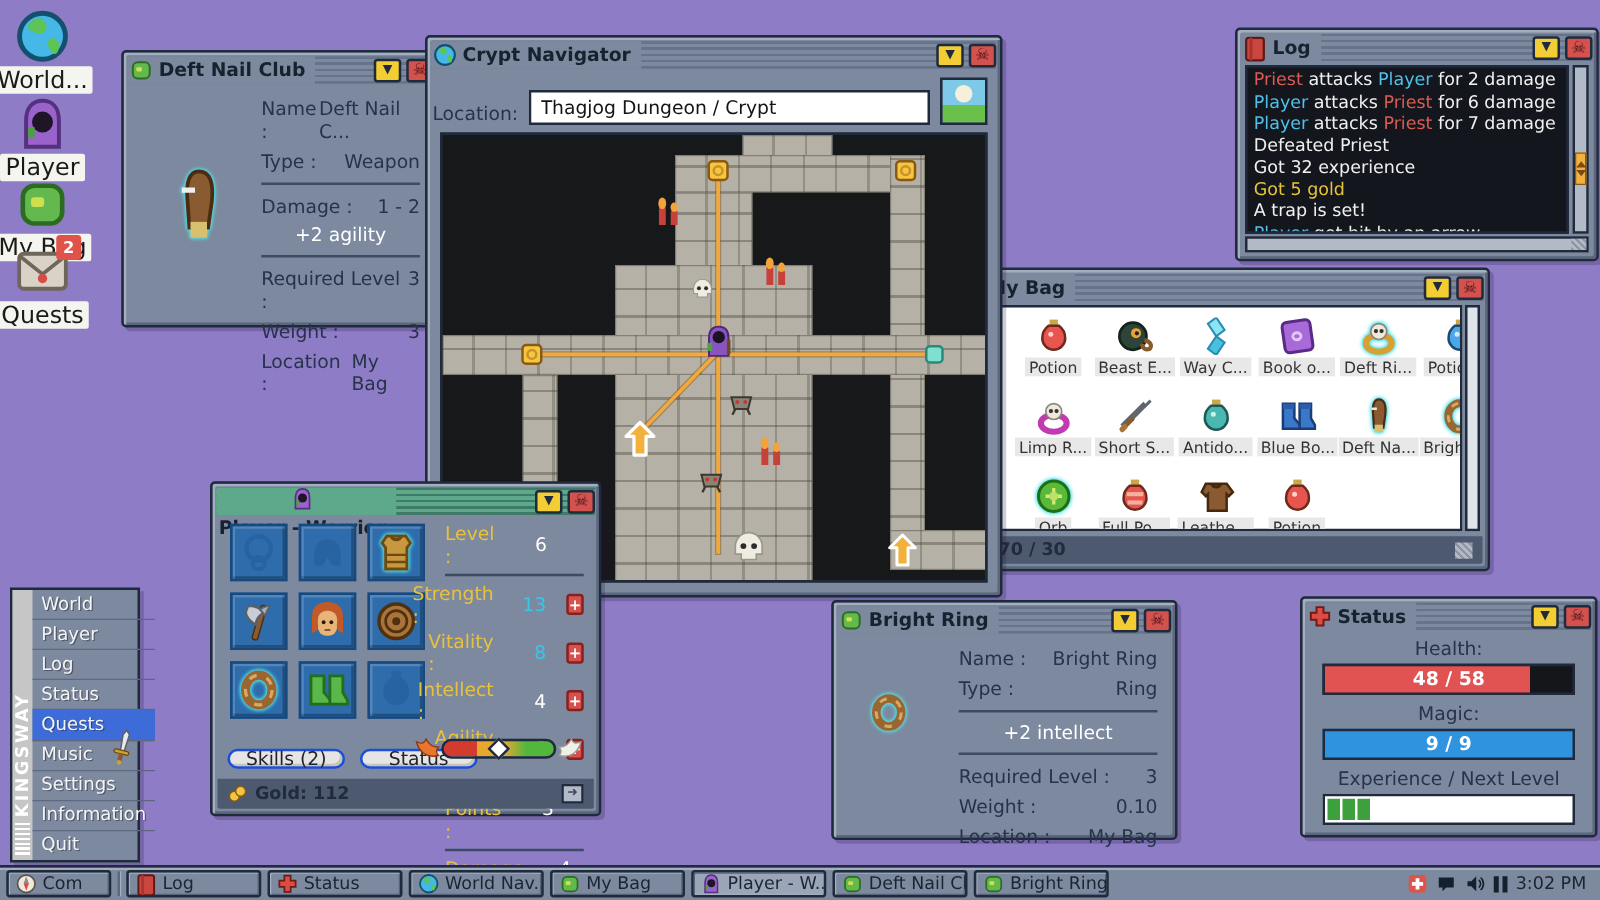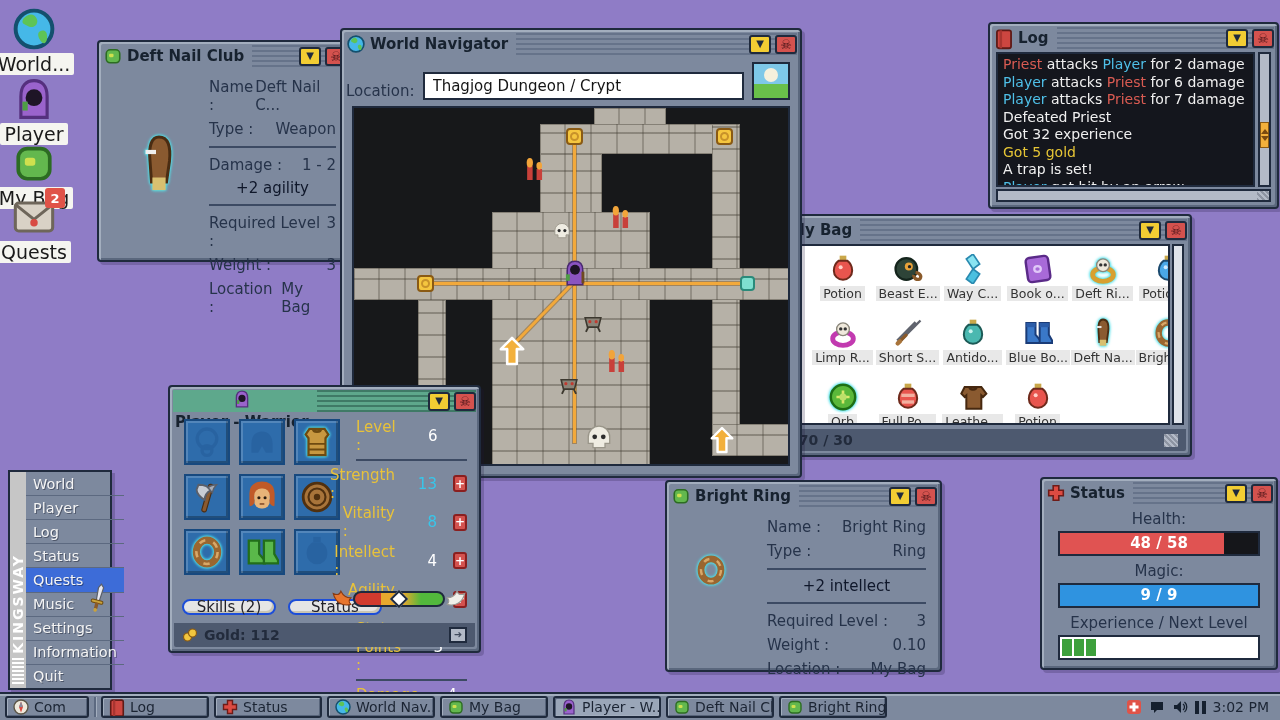--- a/index.html
+++ b/index.html
@@ -28,21 +28,21 @@
   .title { font-weight:bold; color:#17222f; font-size:15px; white-space:nowrap; }
   .wicon { width:18px; height:18px; flex:0 0 auto; }
   .tbtns { margin-left:auto; display:flex; gap:4px; align-items:center; height:100%; padding-left:4px; background:transparent; }
   .tbtn { width:22px; height:19px; border:2px solid #1f2a3d; border-radius:3px;
           display:flex; align-items:center; justify-content:center; font-size:10px; line-height:1; }
   .tbtn.min { background:#f2cd33; color:#1f2a3d; }
   .tbtn.close { background:#d4524e; color:#461317; font-size:13px; }
 
   .frow { display:flex; justify-content:space-between; padding:3px 14px; font-size:15px; color:#26334a; }
   .hr { border-top:2px solid #3c4a63; margin:5px 14px; }
-  .cyan { color:#0f172a; }
+  .cyan { color:#ffffff; }
   .bonus { text-align:center; font-size:15px; padding:2px 0; }
 
   
   .dicon { position:absolute; width:64px; display:flex; flex-direction:column; align-items:center; gap:3px; z-index:5; }
   .dicon-art { width:42px; height:42px; position:relative; }
   .dicon-art svg { width:100%; height:100%; }
   .dicon-label { background:#f5f5f0; color:#1a1a1a; font-size:19px; padding:0 4px; border-radius:2px; white-space:nowrap; }
   .badge { position:absolute; top:-8px; right:-10px; background:#e05348; color:#fff; font-size:13px; font-weight:bold;
            width:20px; height:20px; border-radius:3px; display:flex; align-items:center; justify-content:center; }
 
@@ -453,21 +453,21 @@
 
 <div class="win" id="win-nav" style="left:340px; top:28px; width:462px; height:450px; z-index:20;">
   <div class="titlebar">
     <div class="tchip">
       <span class="wicon">
           <svg viewBox="0 0 16 16">
             <circle cx="8" cy="8" r="7" fill="#45b8e8" stroke="#14506e" stroke-width="1.5"></circle>
             <path d="M4 4c2-2 4-2 5 0S8 8 6 7 3 6 4 4zM10 9c2-1 3 0 3 2s-1 3-2 2-2-3-1-4z" fill="#5ec455"></path>
           </svg>
         </span>
-      <span class="title">World Navigator</span>
+      <span class="title">Crypt Navigator</span>
     </div>
     <div class="tbtns">
       <span class="tbtn min">▼</span>
       <span class="tbtn close">☠</span>
     </div>
   </div>
   <div class="locrow">
     <span>Location:</span>
     <input class="locinput" value="Thagjog Dungeon / Crypt" style="">
     <span class="minipic"></span>

